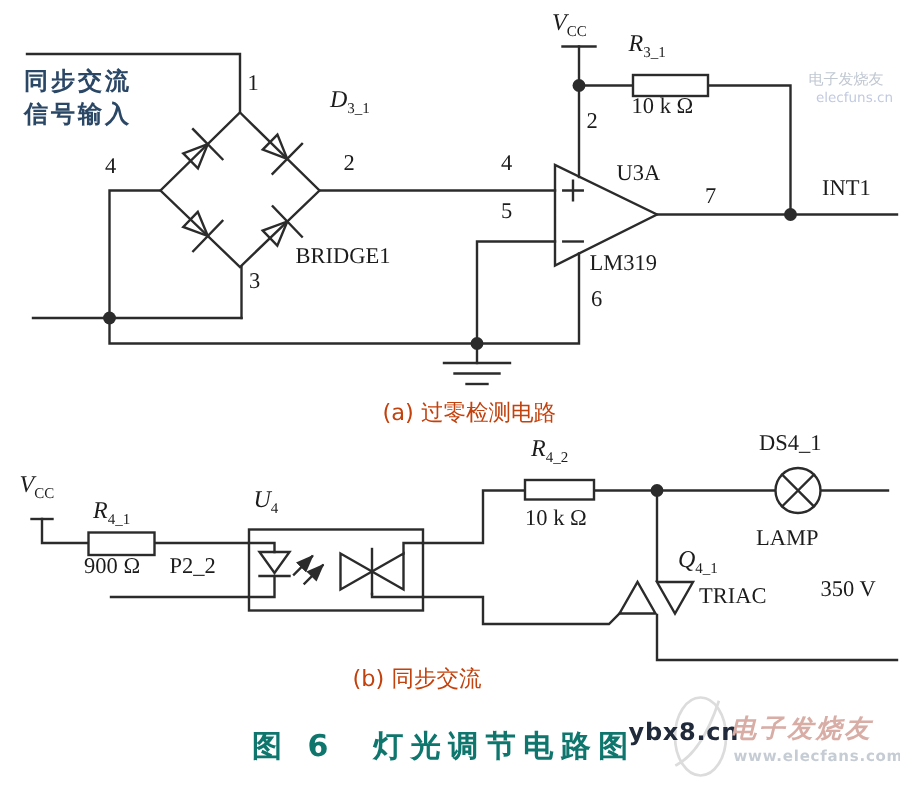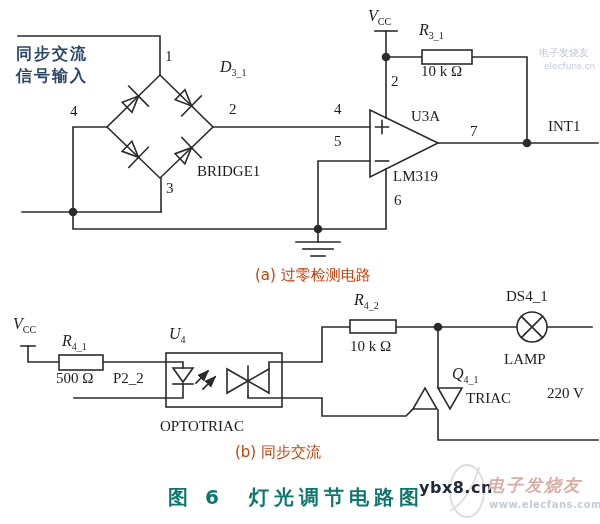--- a/index.html
+++ b/index.html
@@ -170,34 +170,33 @@
   <div class="lbl" style="left:548px;top:118px">INT1</div>
 
   <div class="lbl big" style="left:368px;top:7px"><span class="it">V</span><sub>CC</sub></div>
   <div class="lbl big" style="left:419px;top:21px"><span class="it">R</span><sub>3_1</sub></div>
   <div class="lbl" style="left:421px;top:63px">10 k Ω</div>
 
   <div class="lbl cjk cap" style="left:255px;top:267px">(a) 过零检测电路</div>
 
   <div class="lbl big" style="left:13px;top:315px"><span class="it">V</span><sub>CC</sub></div>
   <div class="lbl big" style="left:62px;top:332px"><span class="it">R</span><sub>4_1</sub></div>
-  <div class="lbl" style="left:56px;top:370px">500 Ω</div>
+  <div class="lbl" style="left:56px;top:370px">900 Ω</div>
   <div class="lbl" style="left:113px;top:370px">P2_2</div>
   <div class="lbl big" style="left:169px;top:325px"><span class="it">U</span><sub>4</sub></div>
-  <div class="lbl" style="left:160px;top:418px">OPTOTRIAC</div>
 
   <div class="lbl big" style="left:354px;top:291px"><span class="it">R</span><sub>4_2</sub></div>
   <div class="lbl" style="left:350px;top:338px">10 k Ω</div>
 
   <div class="lbl" style="left:506px;top:288px">DS4_1</div>
   <div class="lbl" style="left:504px;top:351px">LAMP</div>
 
   <div class="lbl big" style="left:452px;top:365px"><span class="it">Q</span><sub>4_1</sub></div>
   <div class="lbl" style="left:466px;top:390px">TRIAC</div>
-  <div class="lbl" style="left:547px;top:385px">220 V</div>
+  <div class="lbl" style="left:547px;top:385px">350 V</div>
 
   <div class="lbl cjk cap" style="left:235px;top:444px">(b) 同步交流</div>
 
   <div class="lbl cjk figcap" style="left:168px;top:486px">图 6　灯光调节电路图</div>
   <div class="lbl ybx" style="left:419px;top:478px">ybx8.cn</div>
   <div class="lbl brand" style="left:487px;top:474px">电子发烧友</div>
   <div class="lbl brandurl" style="left:489px;top:499px">www.elecfans.com</div>
 
   <div class="lbl cbrand" style="left:539px;top:46px">电子发烧友</div>
   <div class="lbl curl" style="left:544px;top:61px">elecfuns.cn</div>

